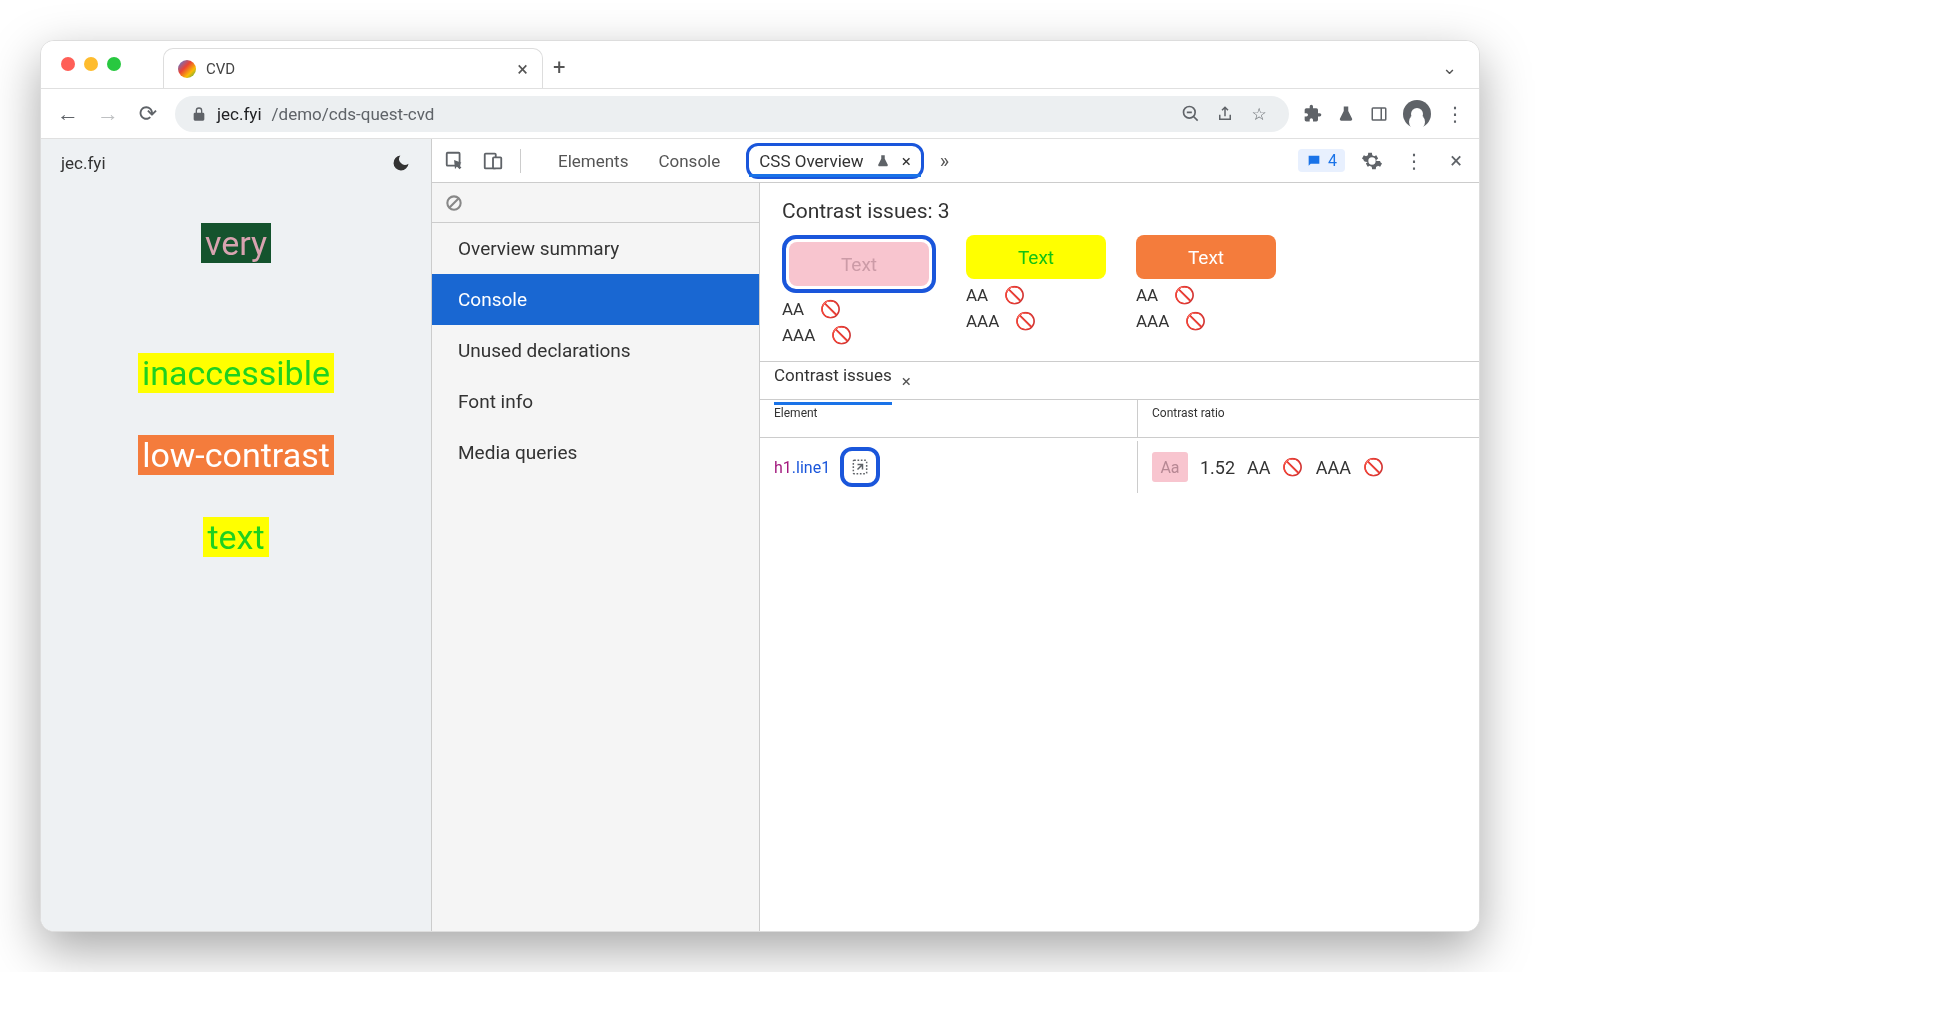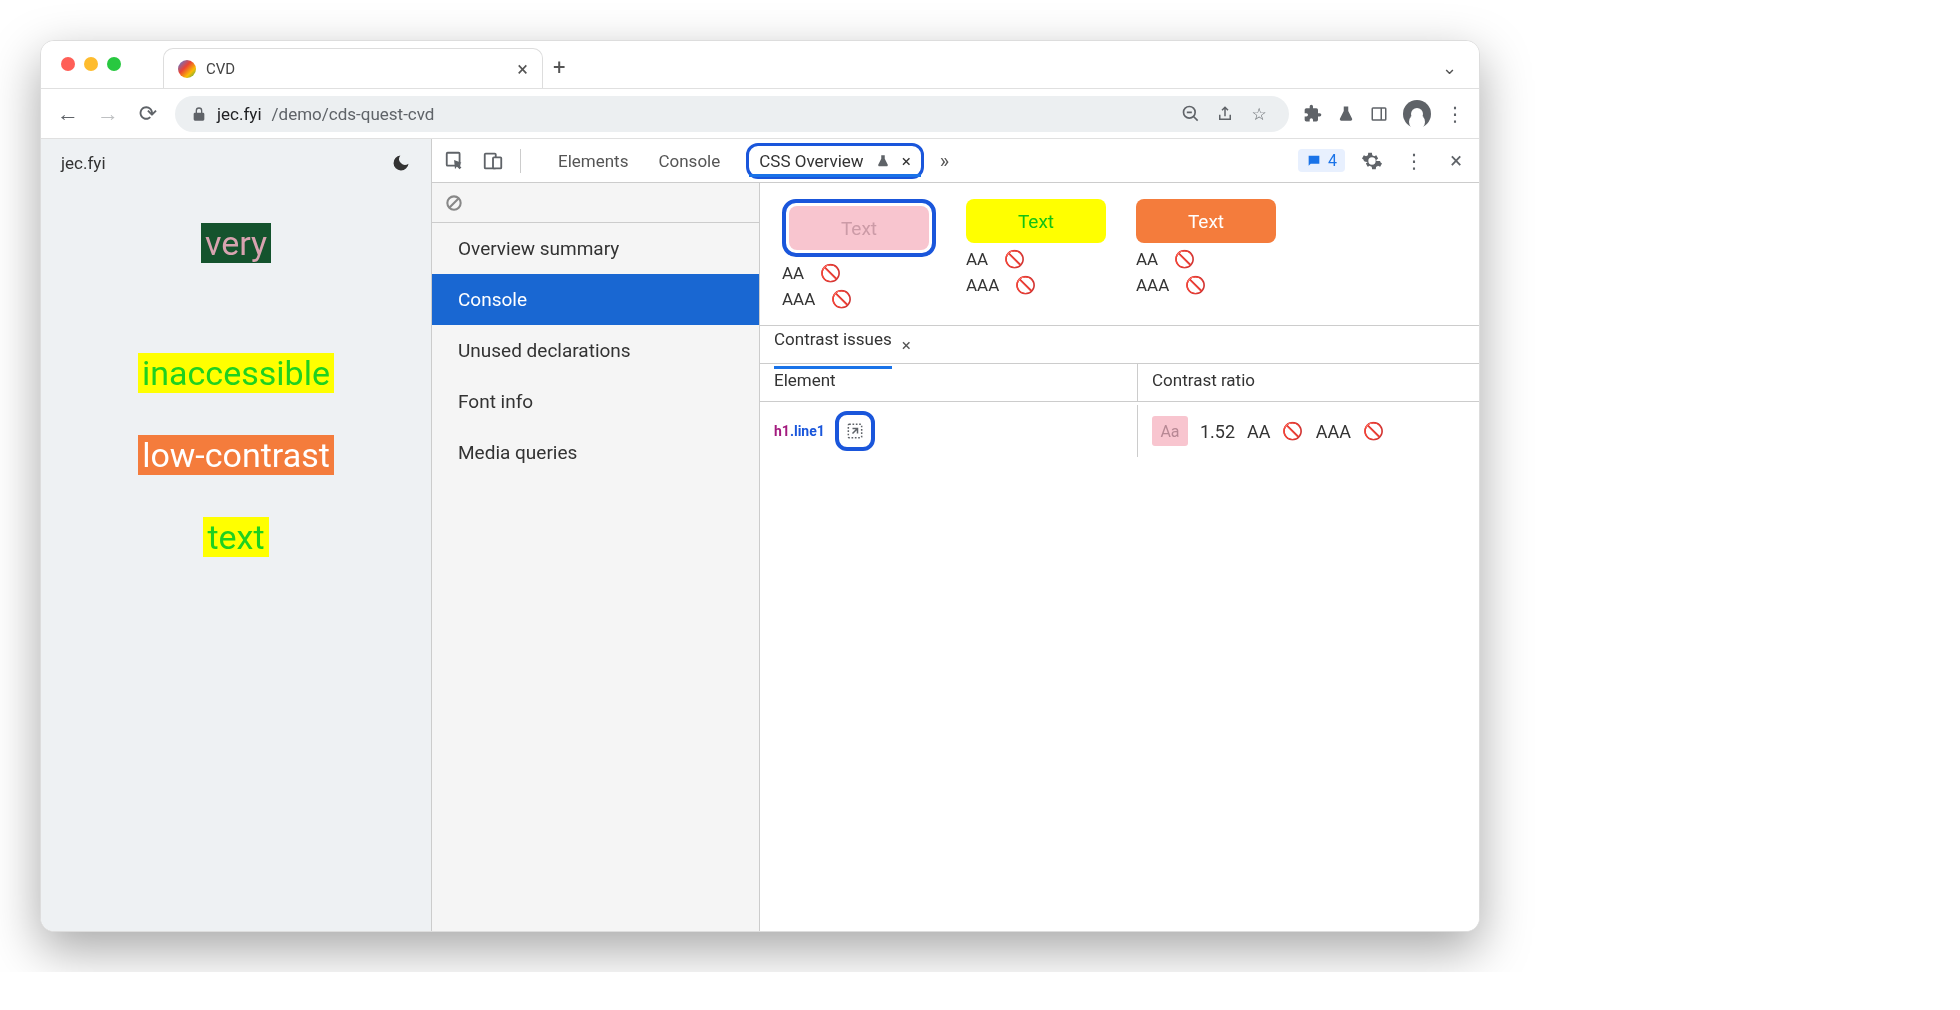--- a/index.html
+++ b/index.html
@@ -78,26 +78,26 @@
     .sw2 { background: #ffff00; color: #13c313; }
     .sw3 { background: #f47c3c; color: #fff; }
     .hl-swatch { border: 4px solid #1a56db; border-radius: 14px; padding: 3px; }
     .crow { display: flex; gap: 16px; align-items: center; }
     .no-ico { color: #e53935; font-size: 17px; }
     
     
     .issues-tab { height: 38px; border-bottom: 1px solid #ccc; display: flex; align-items: center; padding: 0 14px; gap: 10px; font-size: 17px; }
     .issues-tab .tlabel { color: #333; border-bottom: 3px solid #1a73e8; padding-bottom: 17px; margin-top: 8px; }
     .issues-tab .x { color: #555; cursor: pointer; }
-    .tbl-head { display: flex; height: 38px; border-bottom: 1px solid #ccc; font-size: 17px; color: #333; }
+    .tbl-head { display: flex; height: 38px; border-bottom: 1px solid #ccc; font-size: 12px; color: #333; }
     .col-el { flex: 0 0 378px; padding: 6px 14px; border-right: 1px solid #ccc; }
     .col-cr { flex: 1; padding: 6px 14px; }
     .tbl-row { display: flex; align-items: center; height: 58px; }
     .cell-el { flex: 0 0 378px; padding: 6px 14px; border-right: 1px solid #ccc; display: flex; align-items: center; gap: 10px; }
-    .sel-name { font-family: ui-monospace, Menlo, monospace; font-size: 14px; font-weight: bold; }
+    .sel-name { font-family: ui-monospace, Menlo, monospace; font-size: 16px; }
     .sel-tag { color: #a31a7e; }
     .sel-cls { color: #1a56db; }
     .hov-ico { border: 4px solid #1a56db; border-radius: 12px; padding: 6px; display: flex; }
     .cell-cr { flex: 1; padding: 6px 14px; display: flex; align-items: center; gap: 12px; font-size: 18px; color: #333; }
     .aa-box { width: 36px; height: 30px; background: #f8c5cf; border-radius: 3px; display: flex; align-items: center; justify-content: center; color: #b78894; font-size: 16px; }
     
     svg { display: block; }
   </style>
 </head>
 <body>
@@ -249,20 +249,24 @@
             <div class="ov-item">Overview summary</div>
             <div class="ov-item active">Console</div>
             <div class="ov-item">Unused declarations</div>
             <div class="ov-item">Font info</div>
             <div class="ov-item">Media queries</div>
           </div>
         </div>
 
         <div class="ov-main">
           <div class="contrast-top">
+            <div class="ct-title">
+              <span>Contrast issues:</span>
+              <span>3</span>
+            </div>
             <div class="cards">
               <div class="card">
                 <div class="hl-swatch">
                   <div class="swatch sw1">Text</div>
                 </div>
                 <div class="crow">
                     <span>AA</span>
                     <span class="no-ico">🚫</span>
                   </div>
                 <div class="crow">

